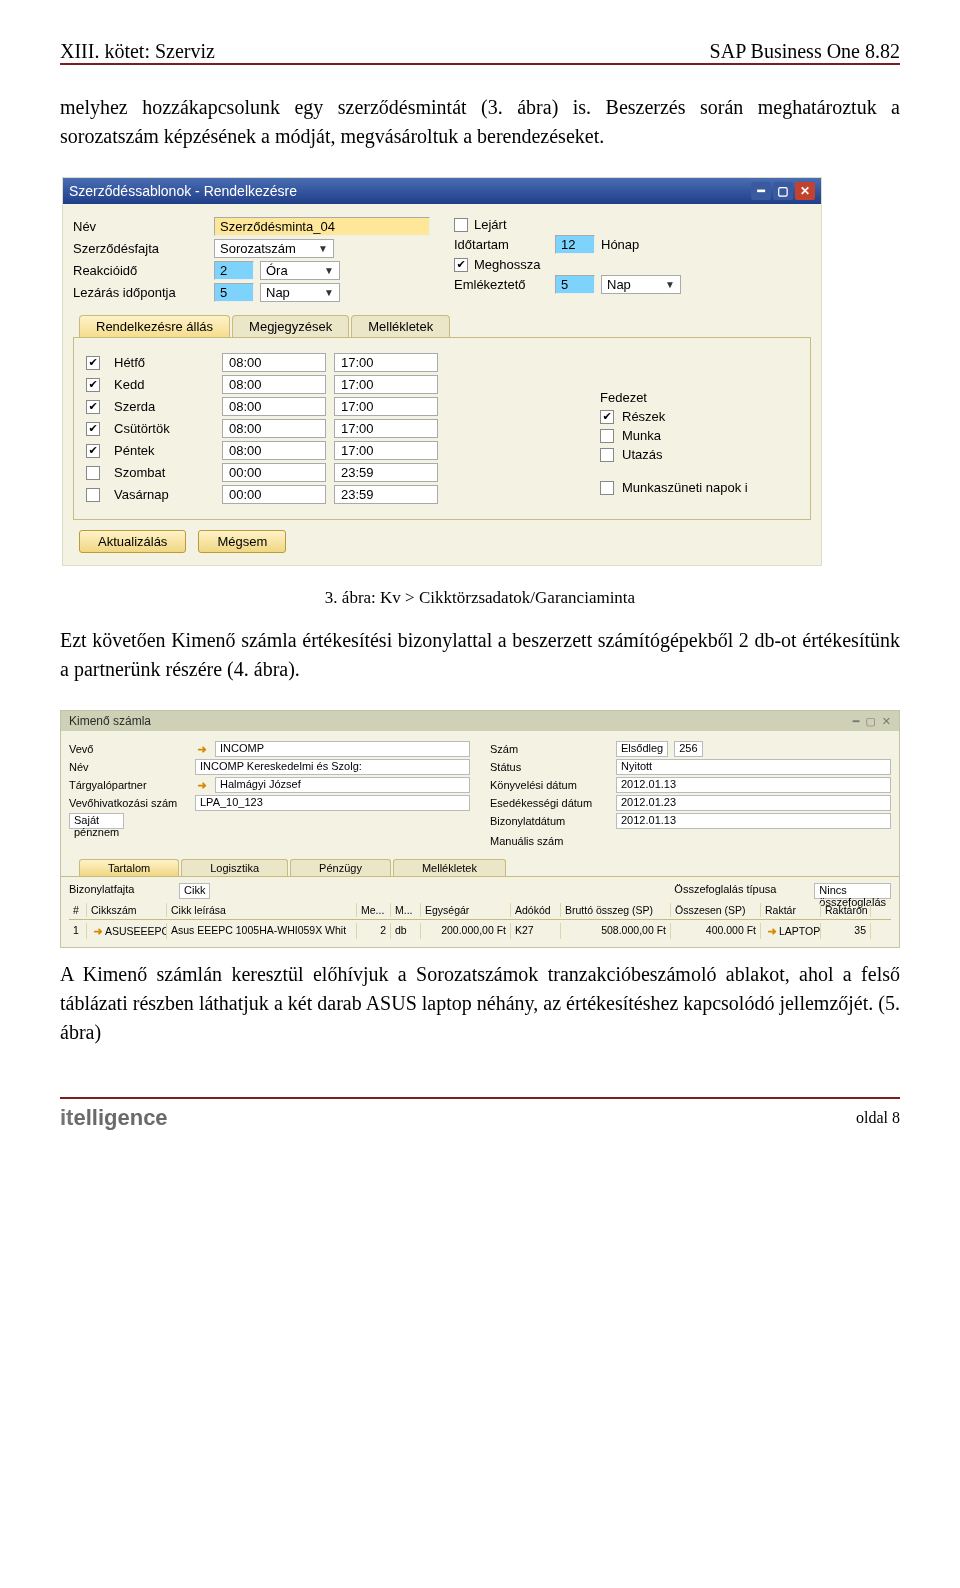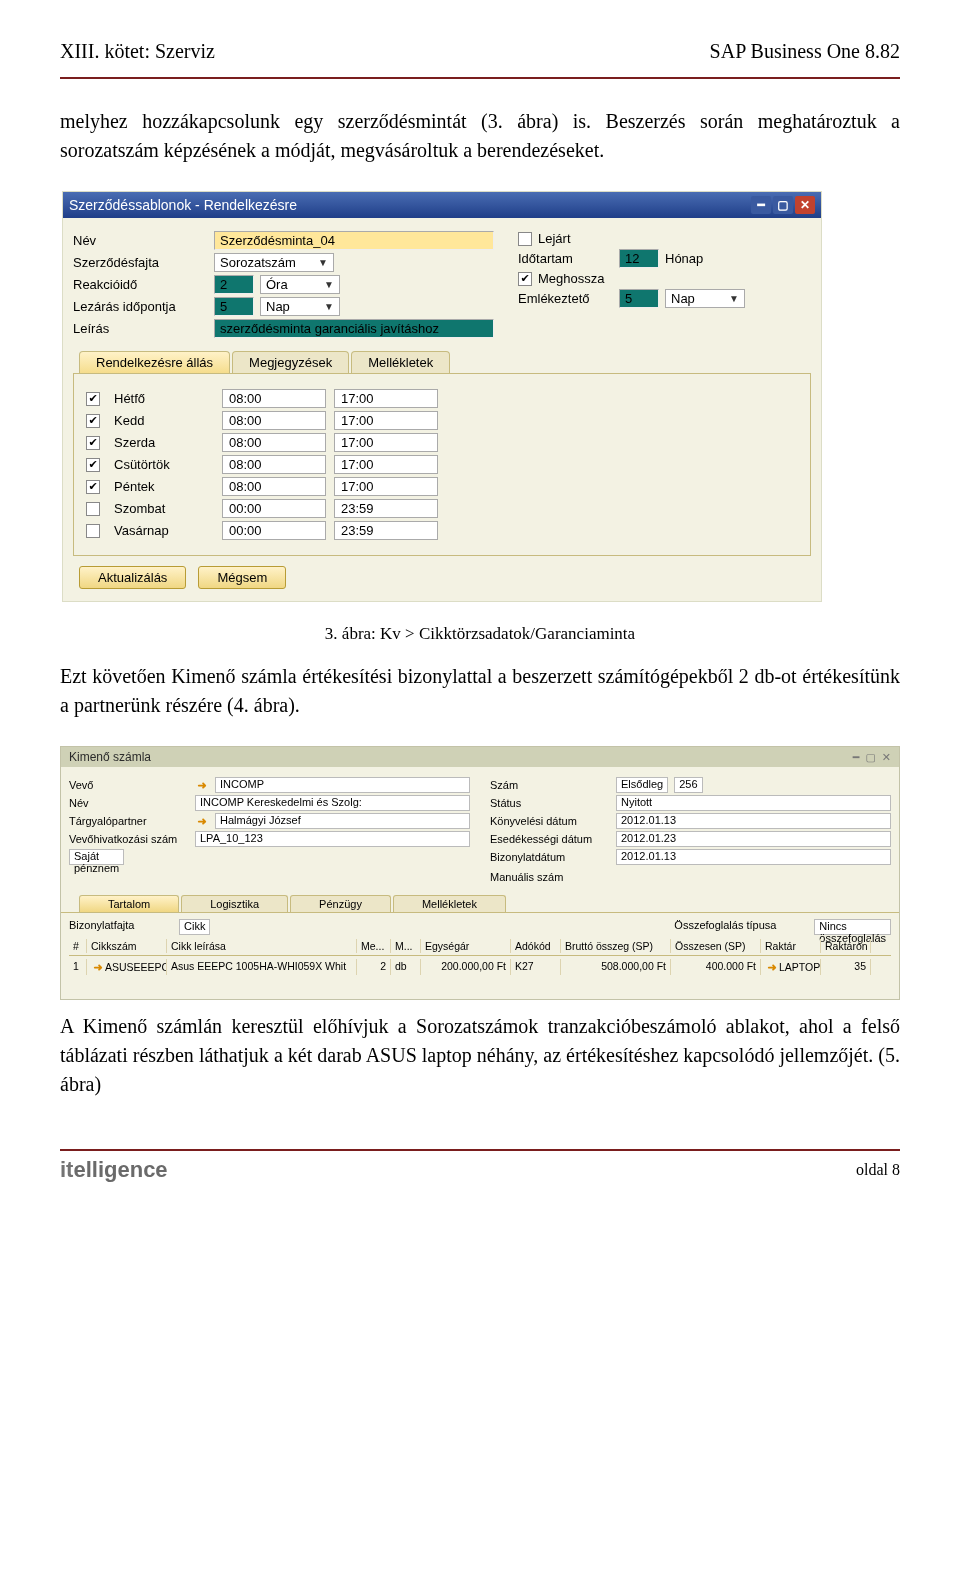--- a/index.html
+++ b/index.html
@@ -10,21 +10,21 @@
     color: #000;
     width: 960px;
   }
   .page {
     padding: 40px 60px 20px 60px;
   }
   .hdr {
     display: flex;
     justify-content: space-between;
     font-size: 20px;
-    margin-bottom: 14px;
+    margin-bottom: 0;
   }
   .hr {
     border-top: 2px solid #7a1e1e;
     margin-bottom: 28px;
   }
   .bodytext {
     font-size: 20px;
     line-height: 1.45;
     text-align: justify;
     margin: 12px 0 26px 0;
@@ -62,21 +62,21 @@
     border-radius: 2px;
   }
   .win-btn.close { background: #c2422e; }
   .sap-body { padding: 10px 10px 12px 10px; }
   .form-rows { display: flex; gap: 24px; margin-bottom: 6px; }
   .form-col { flex: 1; }
   .frow { display: flex; align-items: center; margin: 3px 0; gap: 6px; }
   .lbl { width: 135px; color: #000; }
   .lbl-s { width: 95px; }
   .inp {
-    background: #0f766e;
+    background: #7dd3fc;
     border-top: 1px solid #aaa;
     border-left: 1px solid #aaa;
     border-right: 1px solid #eee;
     border-bottom: 1px solid #eee;
     padding: 1px 5px;
     height: 19px;
     line-height: 16px;
     font-size: 13px;
   }
   .inp.highlight { background: #ffe79a; }
@@ -151,21 +151,21 @@
   .frow2 { display: flex; align-items: center; margin: 2px 0; gap: 6px; font-size: 11px; }
   .lbl2 { width: 120px; }
   .lbl2r { width: 120px; }
   .inp2 { background: #fff; border: 1px solid #bbb; padding: 0 4px; height: 16px; font-size: 11px; flex: 1; }
   .arrow-icon { width: 14px; height: 14px; display: inline-flex; align-items: center; justify-content: center; color: #d98900; font-weight: bold; font-size: 11px; }
   .inv-tabs { display: flex; gap: 2px; margin: 6px 0 0 18px; }
   .inv-tab { background: #ece6c8; border: 1px solid #c7bb7f; border-bottom: none; padding: 2px 28px; font-size: 11px; border-radius: 3px 3px 0 0; }
   .inv-tab.active { background: linear-gradient(#fff2c8, #f0d783); }
   .grid {
     border-top: 1px solid #c7bb7f;
-    padding: 6px 8px 24px 8px;
+    padding: 6px 8px 8px 8px;
   }
   .gridhead, .gridrow { display: flex; font-size: 10.5px; }
   .gridhead { border-bottom: 1px solid #c7bb7f; padding-bottom: 2px; margin-top: 4px; }
   .gridrow { padding-top: 3px; }
   .gc { padding: 1px 4px; border-right: 1px solid #ddd4b0; white-space: nowrap; overflow: hidden; }
   .gc.num { text-align: right; }
   .gtoprow { display: flex; font-size: 11px; margin-bottom: 2px; }
   .gtoprow .glbl { width: 110px; }
 
   .footer-hr {
@@ -227,24 +227,20 @@
               </span>
           </div>
           <div class="frow">
             <span class="lbl">Lezárás időpontja</span>
             <span class="inp" style="width:40px">5</span>
             <span class="dd" style="min-width:80px">
                 <span>Nap</span>
                 <span class="arr">▼</span>
               </span>
           </div>
-          <div class="frow">
-            <span class="lbl">Leírás</span>
-            <span class="inp wide" style="min-width:280px">szerződésminta garanciális javításhoz</span>
-          </div>
         </div>
         <div class="form-col">
           <div class="frow">
             <span class="chk"></span>
             <span class="lbl-s">Lejárt</span>
           </div>
           <div class="frow">
             <span class="lbl-s">Időtartam</span>
             <span class="inp" style="width:40px">12</span>
             <span>Hónap</span>
@@ -308,20 +304,41 @@
                 <span class="cell">00:00</span>
                 <span class="cell">23:59</span>
               </div>
               <div class="dayrow">
                 <span class="chk"></span>
                 <span class="dname">Vasárnap</span>
                 <span class="cell">00:00</span>
                 <span class="cell">23:59</span>
               </div>
             </div>
+        </div>
+        <div class="coverage">
+          <div class="grptitle">Fedezet</div>
+          <div id="cov-container">
+              <div class="cov-row">
+                <span class="chk checked"></span>
+                <span>Részek</span>
+              </div>
+              <div class="cov-row">
+                <span class="chk"></span>
+                <span>Munka</span>
+              </div>
+              <div class="cov-row">
+                <span class="chk"></span>
+                <span>Utazás</span>
+              </div>
+            </div>
+          <div class="extra">
+            <span class="chk"></span>
+            <span>Munkaszüneti napok i</span>
+          </div>
         </div>
       </div>
 
       <div class="sap-actions">
         <button class="sap-btn">Aktualizálás</button>
         <button class="sap-btn">Mégsem</button>
       </div>
     </div>
   </div>
 

